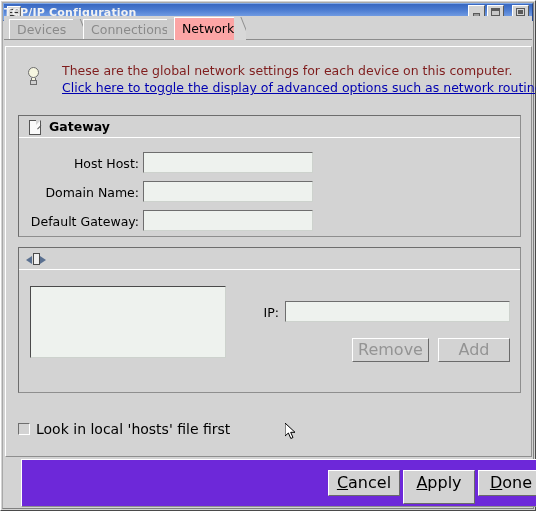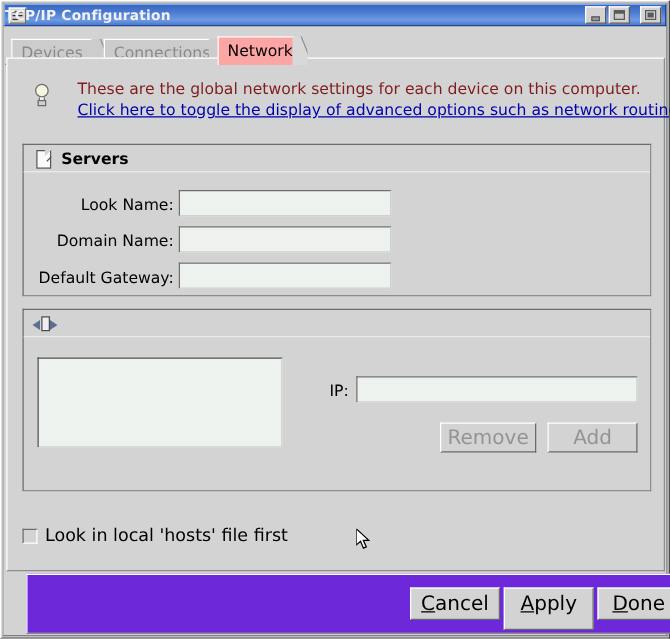--- a/index.html
+++ b/index.html
@@ -126,21 +126,21 @@
     content: "";
     position: absolute;
     left: 1px; top: 1px;
     right: 1px; bottom: 1px;
     background: #5a5a5a;
   }
 
   
   .tabstrip {
     position: absolute;
-    left: 3px; top: 27px;
+    left: 3px; top: 15px;
     width: 528px;
     height: 24px;
     background: #d3d3d3;
   }
   .tab {
     position: absolute;
     top: 3px;
     height: 21px;
     box-sizing: border-box;
     font-size: 12.5px;
@@ -476,24 +476,24 @@
             <span class="neck"></span>
             <span class="base"></span>
         </div>
         <div class="info-line1">These are the global network settings for each device on this computer.</div>
         <div class="info-link">Click here to toggle the display of advanced options such as network routing.</div>
       </div>
 
       <div class="group" style="left:12px; top:68px; width:503px; height:122px;">
         <div class="group-header">
           <span class="page-icon"></span>
-          <span class="group-title">Servers</span>
-        </div>
-
-        <div class="form-label" style="left:10px; top:40px; width:110px;">Look Name:</div>
+          <span class="group-title">Gateway</span>
+        </div>
+
+        <div class="form-label" style="left:10px; top:40px; width:110px;">Host Host:</div>
         <div class="textfield" style="left:124px; top:36px; width:170px; height:21px;"></div>
 
         <div class="form-label" style="left:10px; top:69px; width:110px;">Domain Name:</div>
         <div class="textfield" style="left:124px; top:65px; width:170px; height:21px;"></div>
 
         <div class="form-label" style="left:6px; top:98px; width:114px;">Default Gateway:</div>
         <div class="textfield" style="left:124px; top:94px; width:170px; height:21px;"></div>
       </div>
 
       <div class="group" style="left:12px; top:200px; width:503px; height:146px;">

